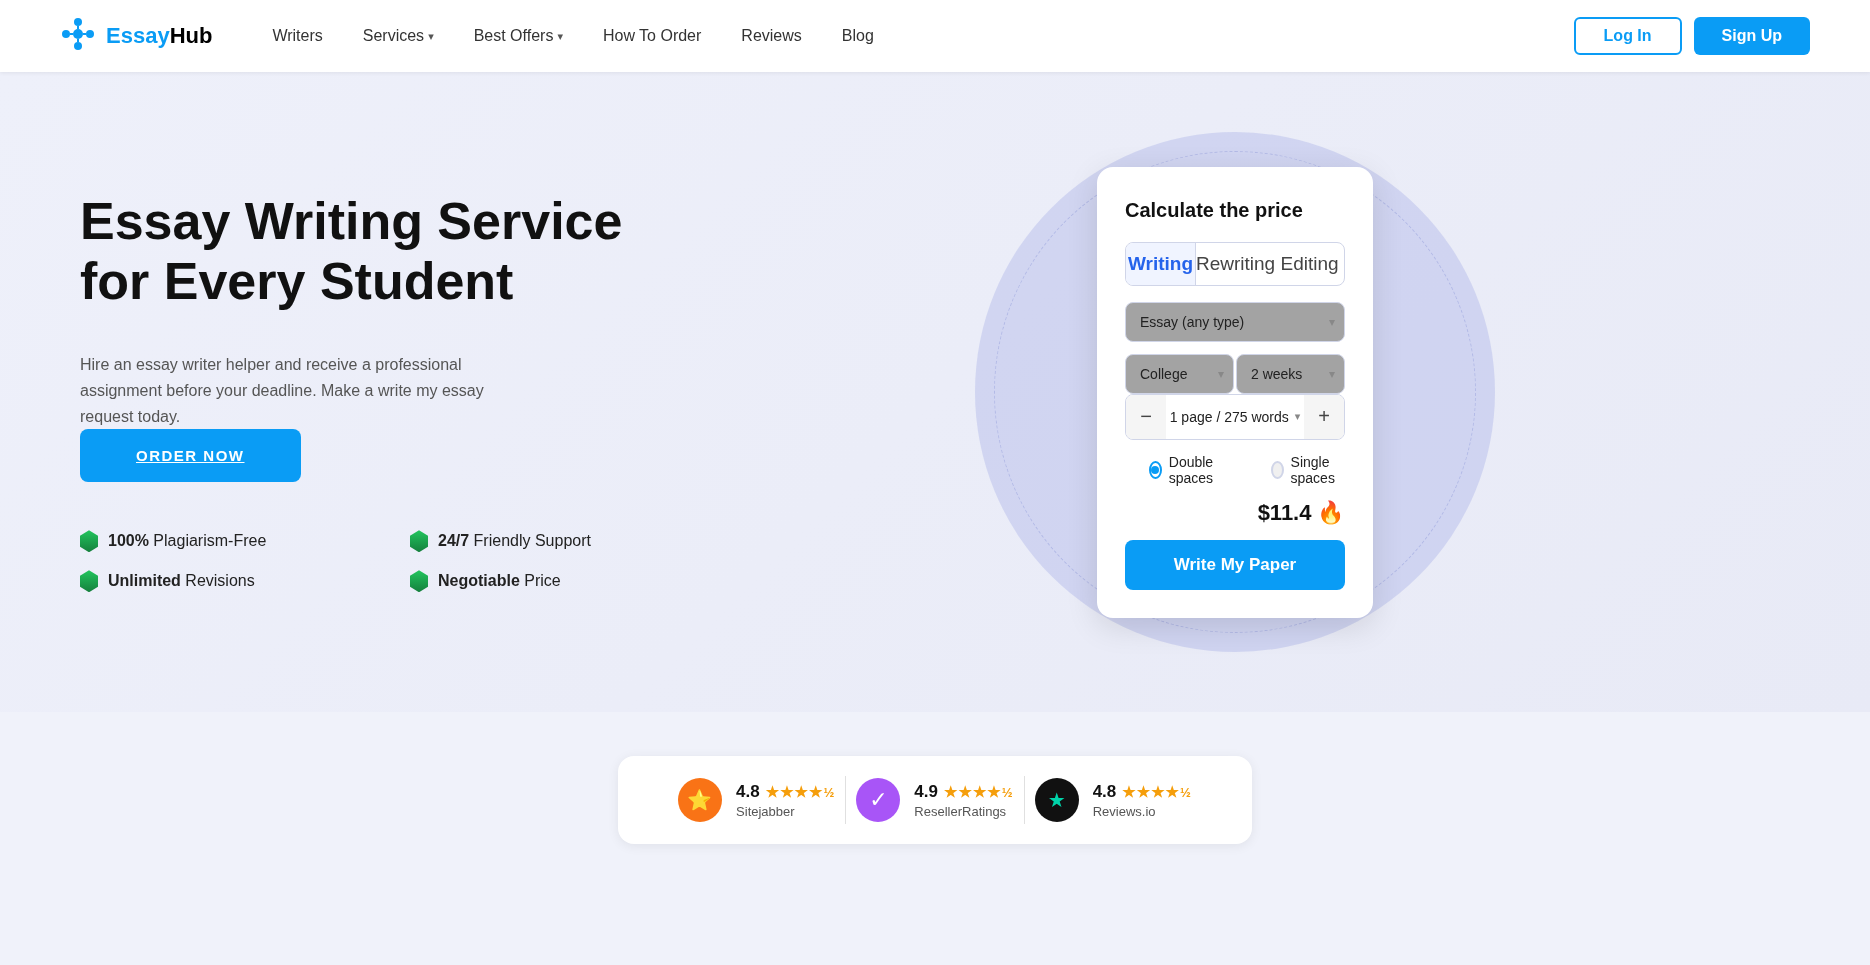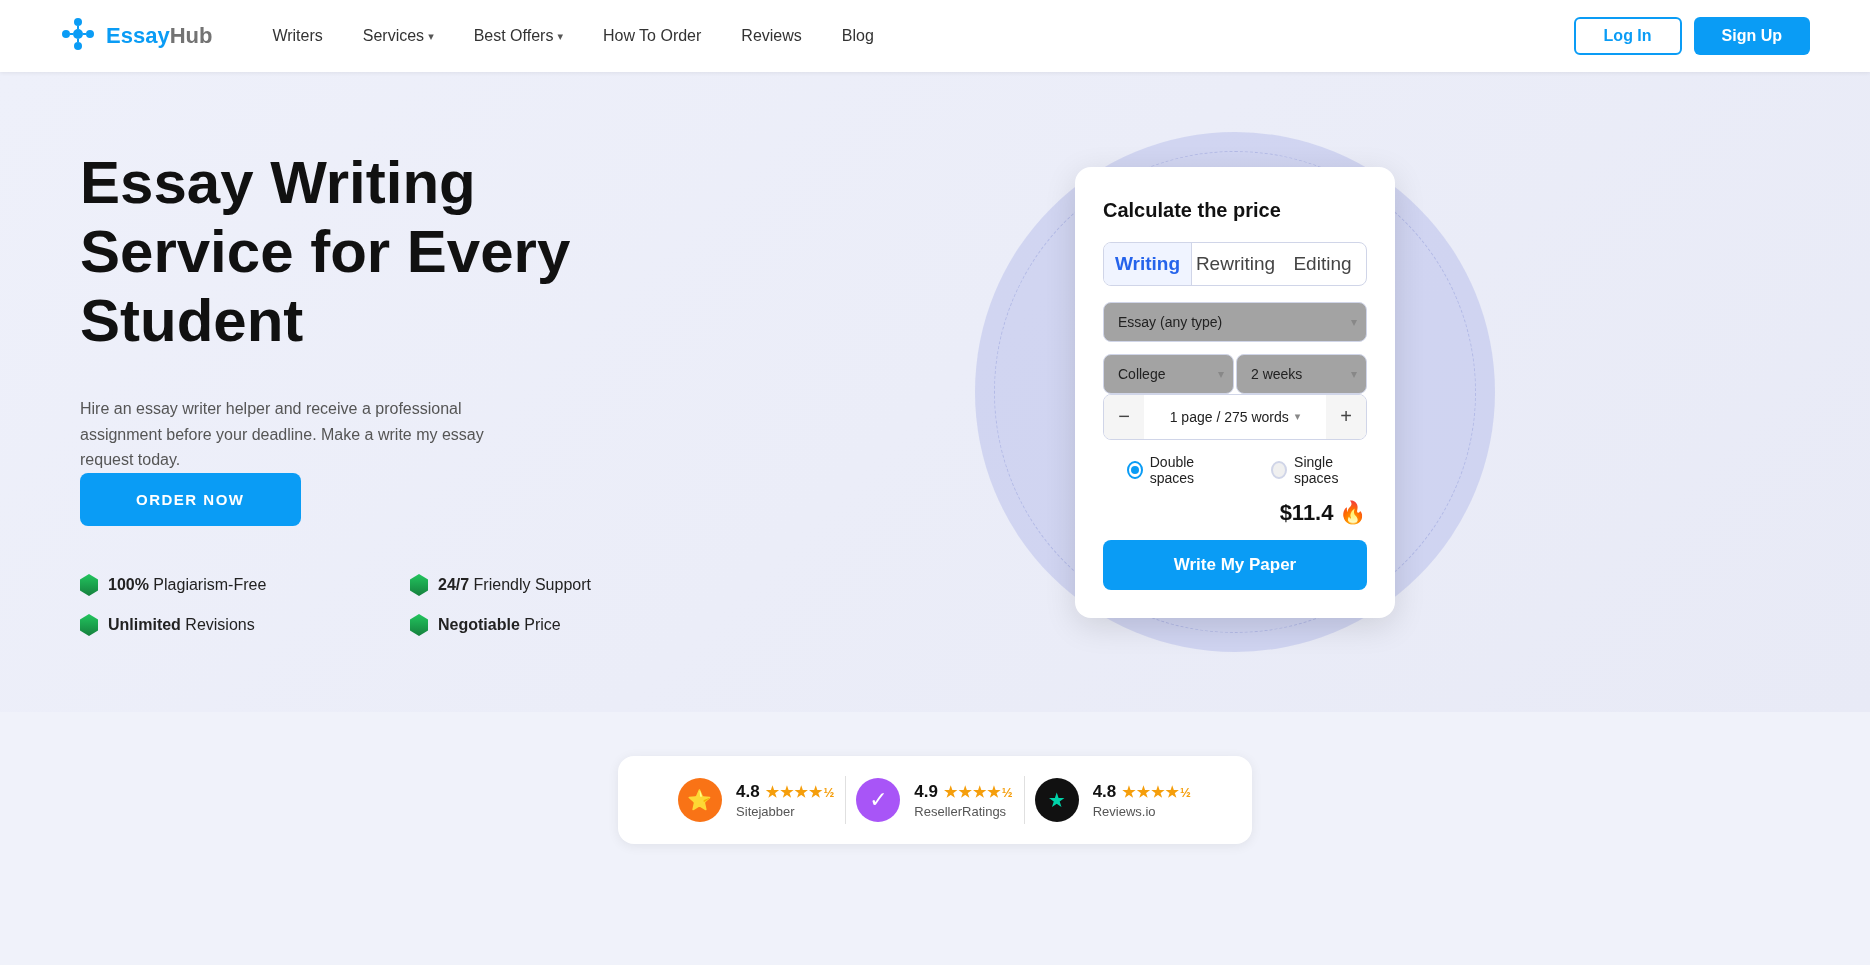--- a/index.html
+++ b/index.html
@@ -18,21 +18,21 @@
     }
     .logo-area {
       display: flex;
       align-items: center;
       gap: 10px;
       margin-right: 60px;
       text-decoration: none;
     }
     .logo-icon svg { width: 36px; height: 36px; }
     .logo-text { font-size: 22px; font-weight: 600; color: #1a1a2e; }
-    .logo-text span { color: #737373; }
+    .logo-text span { color: #000000; }
     nav { display: flex; align-items: center; gap: 40px; flex: 1; }
     .nav-link {
       font-size: 16px;
       color: #333;
       text-decoration: none;
       display: flex;
       align-items: center;
       gap: 4px;
       cursor: pointer;
     }
@@ -64,21 +64,21 @@
       background: linear-gradient(135deg, #eef0fa 0%, #e8eaf6 100%);
       min-height: 640px;
       display: flex;
       align-items: center;
       padding: 60px 80px;
       position: relative;
       overflow: hidden;
     }
     .hero-content { flex: 1; max-width: 600px; }
     .hero-title {
-      font-size: 60px;
+      font-size: 52px;
       font-weight: 800;
       color: #111;
       line-height: 1.15;
       margin-bottom: 41px;
     }
     .hero-subtitle {
       font-size: 16px;
       color: #555;
       line-height: 1.6;
       max-width: 460px;
@@ -87,20 +87,21 @@
       background: #0a9cf5;
       color: #fff;
       font-size: 15px;
       font-weight: 700;
       letter-spacing: 1.5px;
       padding: 18px 56px;
       border-radius: 8px;
       border: none;
       cursor: pointer;
       text-transform: uppercase;
+      text-decoration: underline;
     }
     .hero-features {
       display: grid;
       grid-template-columns: 1fr 1fr;
       gap: 18px 60px;
       margin-top: 48px;
     }
     .feature-item {
       display: flex;
       align-items: center;
@@ -140,21 +141,21 @@
       position: absolute;
       width: 480px;
       height: 480px;
       border-radius: 50%;
       border: 1.5px dashed rgba(150,160,220,0.5);
     }
     .calc-card {
       background: #fff;
       border-radius: 16px;
       padding: 32px 28px 28px;
-      width: 320px;
+      width: 276px;
       box-shadow: 0 8px 32px rgba(0,0,0,0.12);
       position: relative;
       z-index: 2;
     }
     .calc-title {
       font-size: 20px;
       font-weight: 700;
       color: #111;
       margin-bottom: 20px;
     }

